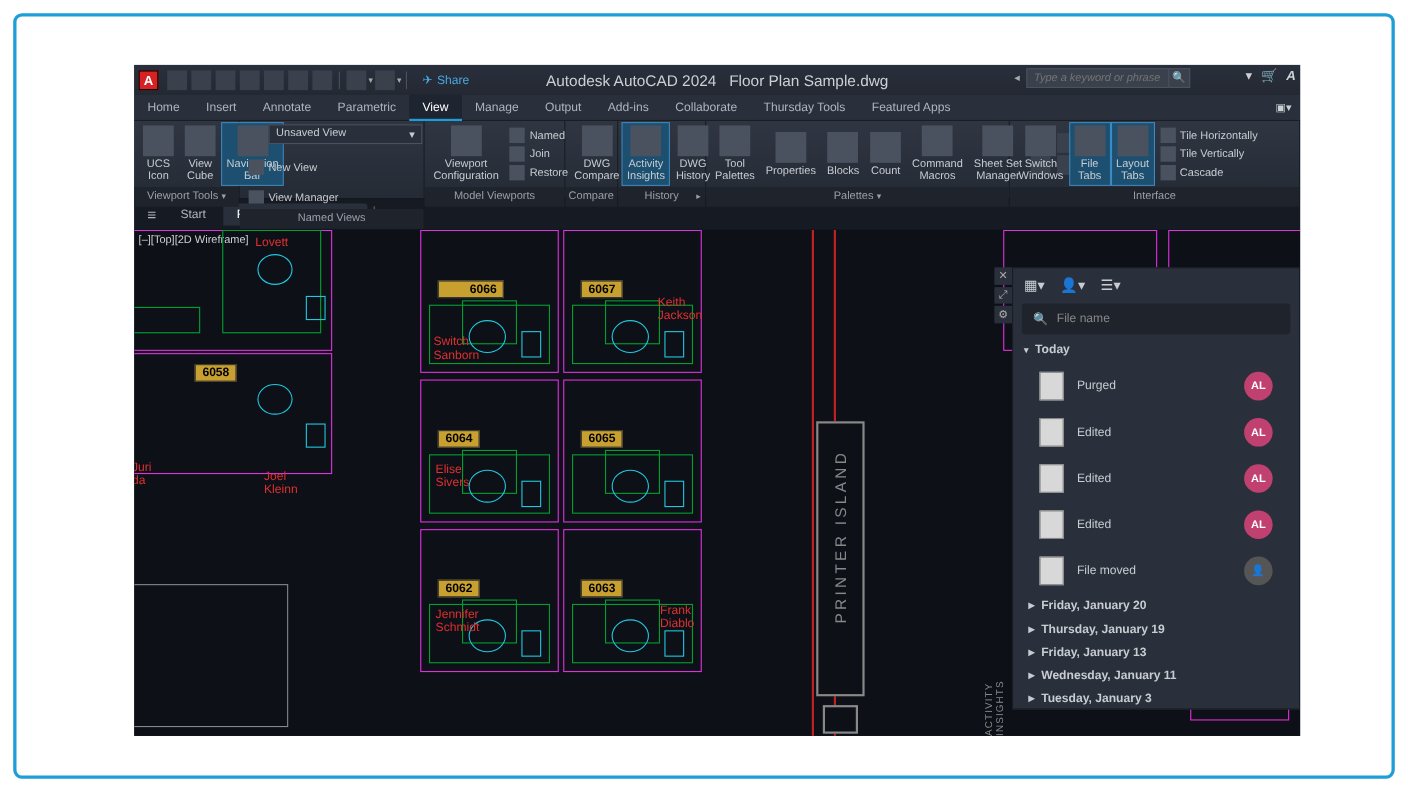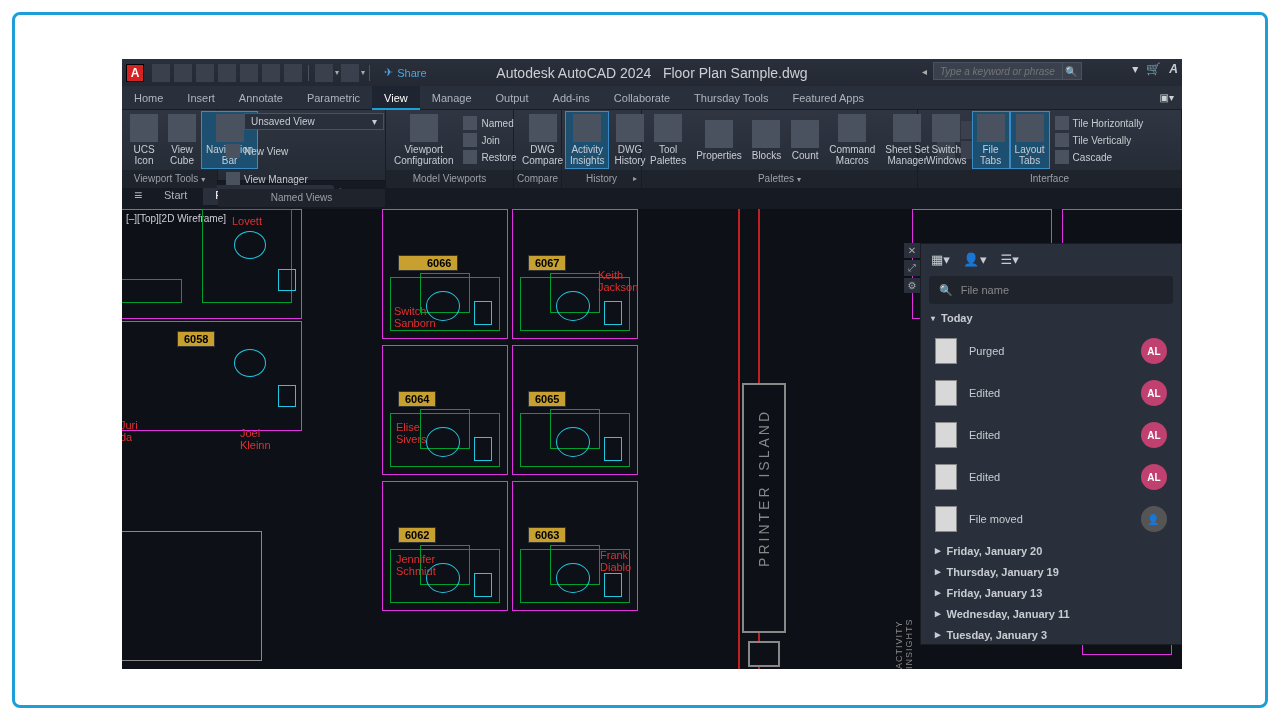--- a/index.html
+++ b/index.html
@@ -49,21 +49,21 @@
 .pisland{position:absolute;border:2px solid #888;background:#0d1017;}
 .pisland-txt{position:absolute;writing-mode:vertical-rl;transform:rotate(180deg);color:#888;font-size:14px;letter-spacing:3px;}
 .ai-bar{position:absolute;right:268px;top:380px;writing-mode:vertical-rl;transform:rotate(180deg);color:#888;font-size:9px;letter-spacing:1px;}
 .ai-panel{position:absolute;right:0;top:34px;width:262px;height:402px;background:#2a303b;border:1px solid #1a1d24;}
 .ai-ctrl{position:absolute;right:262px;top:34px;width:16px;display:flex;flex-direction:column;gap:2px;}
 .ai-ctrl span{background:#2a303b;color:#aaa;font-size:10px;text-align:center;padding:2px 0;}
 .ai-toolbar{height:30px;display:flex;align-items:center;gap:14px;padding:0 10px;font-size:13px;color:#c8ccd2;}
 .ai-search{margin:2px 8px;height:28px;background:#1e232c;border-radius:3px;display:flex;align-items:center;padding:0 10px;gap:8px;color:#888;font-size:11px;}
 .ai-group{padding:6px 10px;font-size:11px;font-weight:bold;color:#c8ccd2;display:flex;align-items:center;gap:6px;}
 .ai-group .chev{font-size:8px;}
-.ai-item{display:flex;align-items:center;padding:8px 14px;gap:12px;}
+.ai-item{display:flex;align-items:center;padding:8px 24px;gap:12px;}
 .ai-item .fi{width:22px;height:26px;background:#d8d8d8;border:1px solid #888;}
 .ai-item .txt{flex:1;font-size:11px;color:#c8ccd2;}
 .ai-item .av{width:26px;height:26px;border-radius:50%;background:#c04070;color:#fff;font-size:10px;font-weight:bold;display:flex;align-items:center;justify-content:center;}
 .ai-item .av.g{background:#555;}
 .ai-date{padding:4px 14px;font-size:11px;font-weight:bold;color:#c8ccd2;display:flex;align-items:center;gap:6px;}
 .watermark{position:absolute;right:28px;bottom:18px;font-size:30px;font-weight:500;letter-spacing:-1px;}
 .watermark .b{color:#0a4d8c;}
 .watermark .l{color:#1d9ed8;}
 </style>
 </head>

